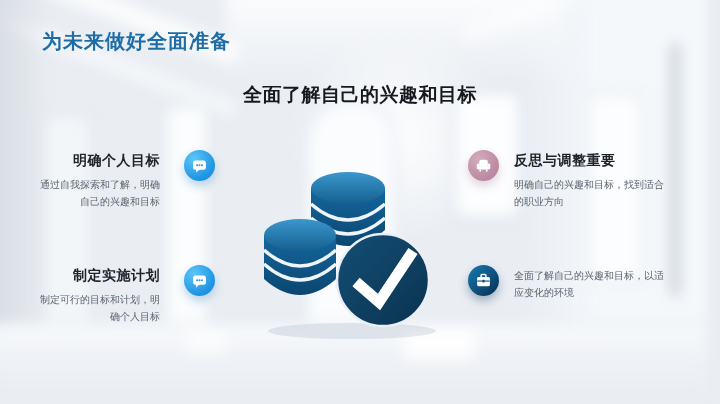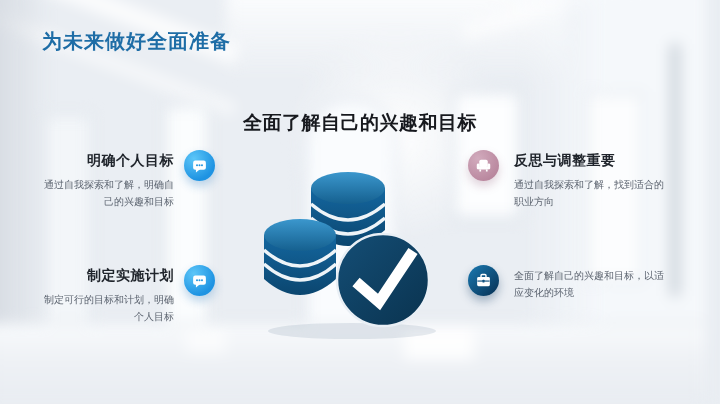--- a/index.html
+++ b/index.html
@@ -35,28 +35,28 @@
   .floor-glint { left:418px; top:340px; width:70px; height:34px; background:rgba(255,255,255,.85); }
   .floor-glint2 { left:200px; top:342px; width:40px; height:26px; background:rgba(255,255,255,.6); }
   
   .content { position:absolute; inset:0; z-index:1; }
   .page-title {
     position:absolute; left:42px; top:28px;
     font-size:20px; font-weight:bold; letter-spacing:1px; color:#1e6da6;
   }
   .heading {
     position:absolute; left:0; right:0; top:82px; text-align:center;
-    font-size:19px; font-weight:bold; letter-spacing:.5px; color:#17191e;margin-top:28px;
+    font-size:19px; font-weight:bold; letter-spacing:.5px; color:#17191e;
   }
   .feature { position:absolute; display:flex; align-items:flex-start; }
   .feature .ftext { flex:1; }
   .ftitle { font-size:14px; font-weight:bold; color:#20252c; letter-spacing:.5px; margin-bottom:6px; }
   .fbody { font-size:10px; line-height:1.7; color:#5a626e; }
   .fl { left:37px; width:178px; }
-  .fl .ftext { text-align:right; order:0; margin-right:10px; }
+  .fl .ftext { text-align:right; order:0; margin-right:24px; }
   .fl .ficon { order:1; }
   .fr { left:468px; width:202px; }
   .fr .ftext { text-align:left; margin-left:15px; }
   .f1 { top:152px; } .f2 { top:267px; }
   .ficon {
     flex:none; width:31px; height:31px; border-radius:50%;
     display:flex; align-items:center; justify-content:center; margin-top:-2px;
   }
   .ficon.sky  { background:radial-gradient(circle at 32% 28%, #5cc6f8 0%, #1e93e2 70%);
                 box-shadow:0 5px 10px rgba(40,120,190,.3); }
@@ -135,21 +135,21 @@
           <rect x="6" y="4" width="12" height="10" rx="2.5" fill="#ffffff"></rect>
           <rect x="2.5" y="9" width="4" height="8.5" rx="2" fill="#ffffff"></rect>
           <rect x="17.5" y="9" width="4" height="8.5" rx="2" fill="#ffffff"></rect>
           <rect x="5" y="13" width="14" height="4.5" rx="1.5" fill="#ffffff"></rect>
           <rect x="6.2" y="17.5" width="2.4" height="3" fill="#ffffff"></rect>
           <rect x="15.4" y="17.5" width="2.4" height="3" fill="#ffffff"></rect>
         </svg>
       </div>
       <div class="ftext">
         <div class="ftitle">反思与调整重要</div>
-        <div class="fbody">通过自我探索和了解，找到适合的职业方向</div>
+        <div class="fbody">明确自己的兴趣和目标，找到适合的职业方向</div>
       </div>
     </div>
 
     <div class="feature fr f2">
       <div class="ficon navy">
         <svg width="17" height="17" viewBox="0 0 24 24" aria-hidden="true">
           <rect x="8.5" y="3.5" width="7" height="5.5" rx="1.5" fill="none" stroke="#ffffff" stroke-width="2"></rect>
           <rect x="3" y="7" width="18" height="13" rx="2" fill="#ffffff"></rect>
           <rect x="3.4" y="12" width="17.2" height="1.6" fill="#0d4f7e"></rect>
           <rect x="10.6" y="10.8" width="2.8" height="4" rx="0.8" fill="#0d4f7e"></rect>

